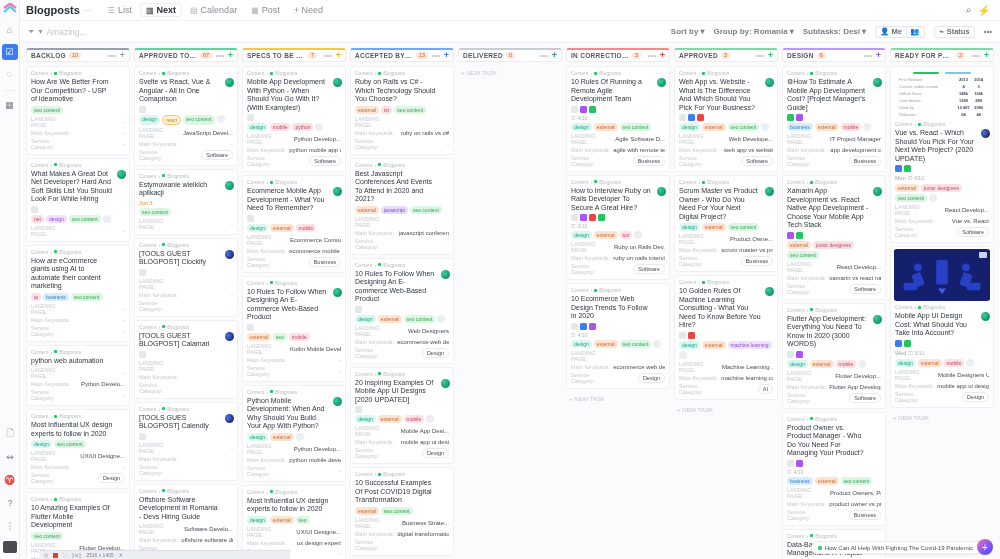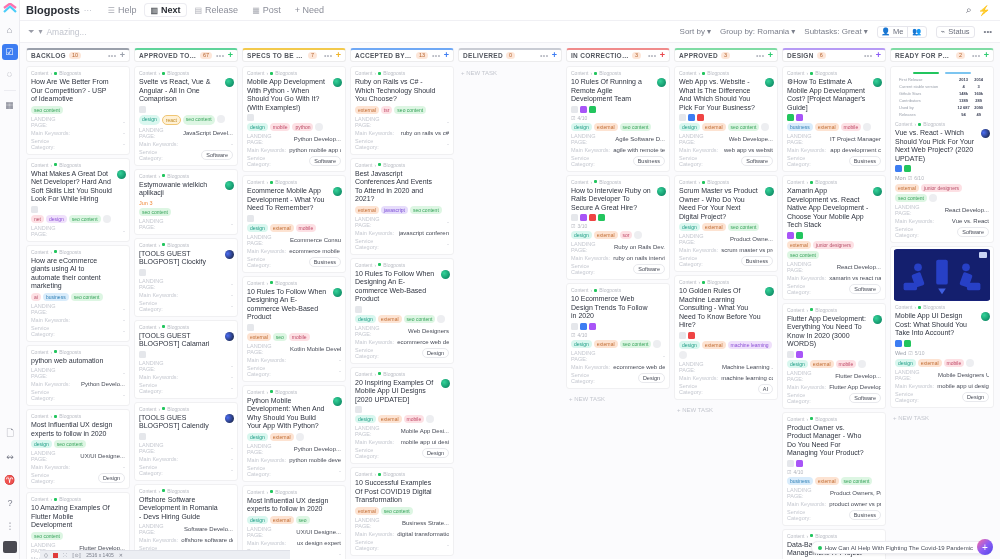--- a/index.html
+++ b/index.html
@@ -50,21 +50,21 @@
   .t-ico{ color:#5a5e6b; font-size:10px; }
 
   
   .filterbar{
     height:22px; display:flex;align-items:center; padding:0 8px;
     border-bottom:1px solid #f0f0f4; background:#fff; flex:0 0 22px; gap:4px;
   }
   .f-left{ display:flex;align-items:center;gap:4px;}
   .f-ico{ color:#9a9da8; font-size:8px;}
   .search-ph{ color:#c2c5ce; font-size:8.5px; }
-  .f-right{ margin-left:auto; display:flex;align-items:center;gap:9px;}
+  .f-right{ margin-left:auto; display:flex;align-items:center;gap:9px;font-weight:bold;}
   .f-item{ color:#7b7f8b; font-size:8px; display:flex;align-items:center;gap:2px;}
   .f-btn{ border:1px solid #e6e6ec;border-radius:3px; height:12px;
     display:flex;align-items:center;gap:3px; padding:0 4px; color:#6b6f7c;font-size:7.5px;}
   .f-seg{ display:flex; border:1px solid #e6e6ec;border-radius:3px; height:12px; overflow:hidden;}
   .f-seg div{ display:flex;align-items:center;gap:2px; padding:0 4px; font-size:7.5px;color:#6b6f7c;}
   .f-seg div+div{ border-left:1px solid #e6e6ec; }
 
   
   .board{
     flex:1; display:flex; gap:4px; padding:5px 0 0 6px; overflow:hidden;
@@ -184,29 +184,29 @@
     </div>
   </div>
 
   <div class="main">
 
     <div class="topbar">
       <div class="ws-title">Blogposts</div>
       <div class="ws-sub">⋯</div>
       <div class="vtab">
         <span class="gly">☰</span>
-        <span>Help</span>
+        <span>List</span>
       </div>
       <div class="vtab active">
         <span class="gly">▥</span>
         <span>Next</span>
       </div>
       <div class="vtab">
         <span class="gly">▤</span>
-        <span>Release</span>
+        <span>Calendar</span>
       </div>
       <div class="vtab">
         <span class="gly">▦</span>
         <span>Post</span>
       </div>
       <div class="addview">+ Need</div>
       <div class="topbar-right">
         <span class="t-ico">⌕</span>
         <span class="t-ico">⚡</span>
       </div>
@@ -221,21 +221,21 @@
       <div class="f-right">
         <span class="f-item">
           <span>Sort by</span>
           <span>▾</span>
         </span>
         <span class="f-item">
           <span>Group by: Romania</span>
           <span>▾</span>
         </span>
         <span class="f-item">
-          <span>Subtasks: Great</span>
+          <span>Subtasks: Desi</span>
           <span>▾</span>
         </span>
         <span class="f-seg">
           <div>
             <span>👤</span>
             <span>Me</span>
           </div>
           <div>
             <span>👥</span>
           </div>

